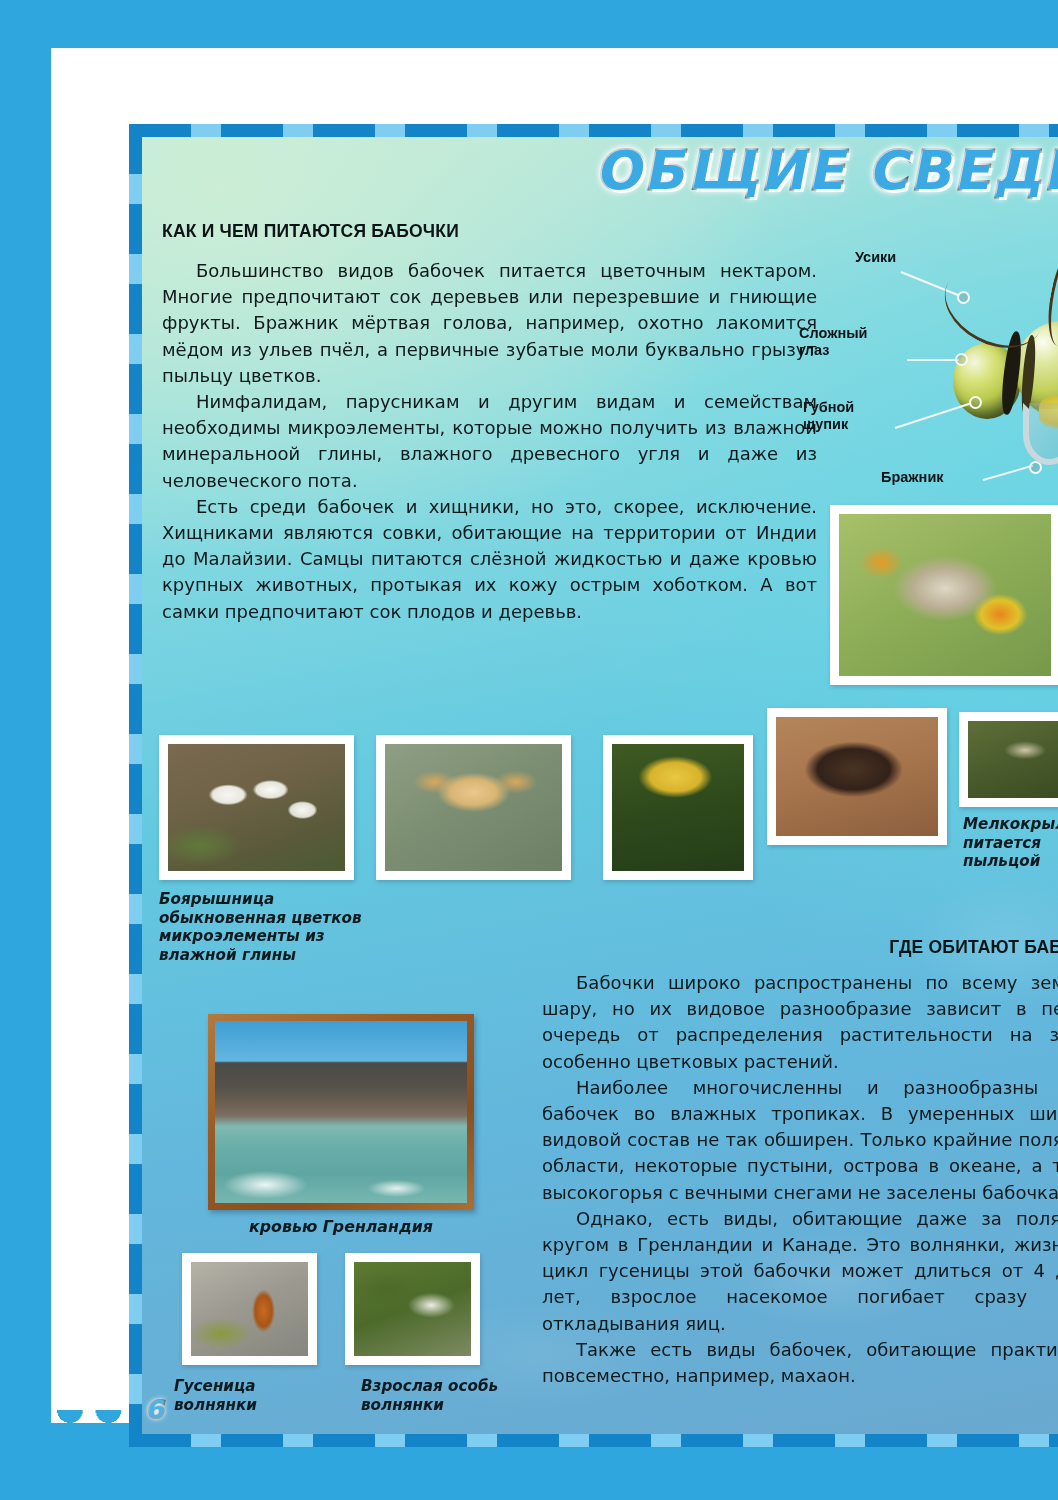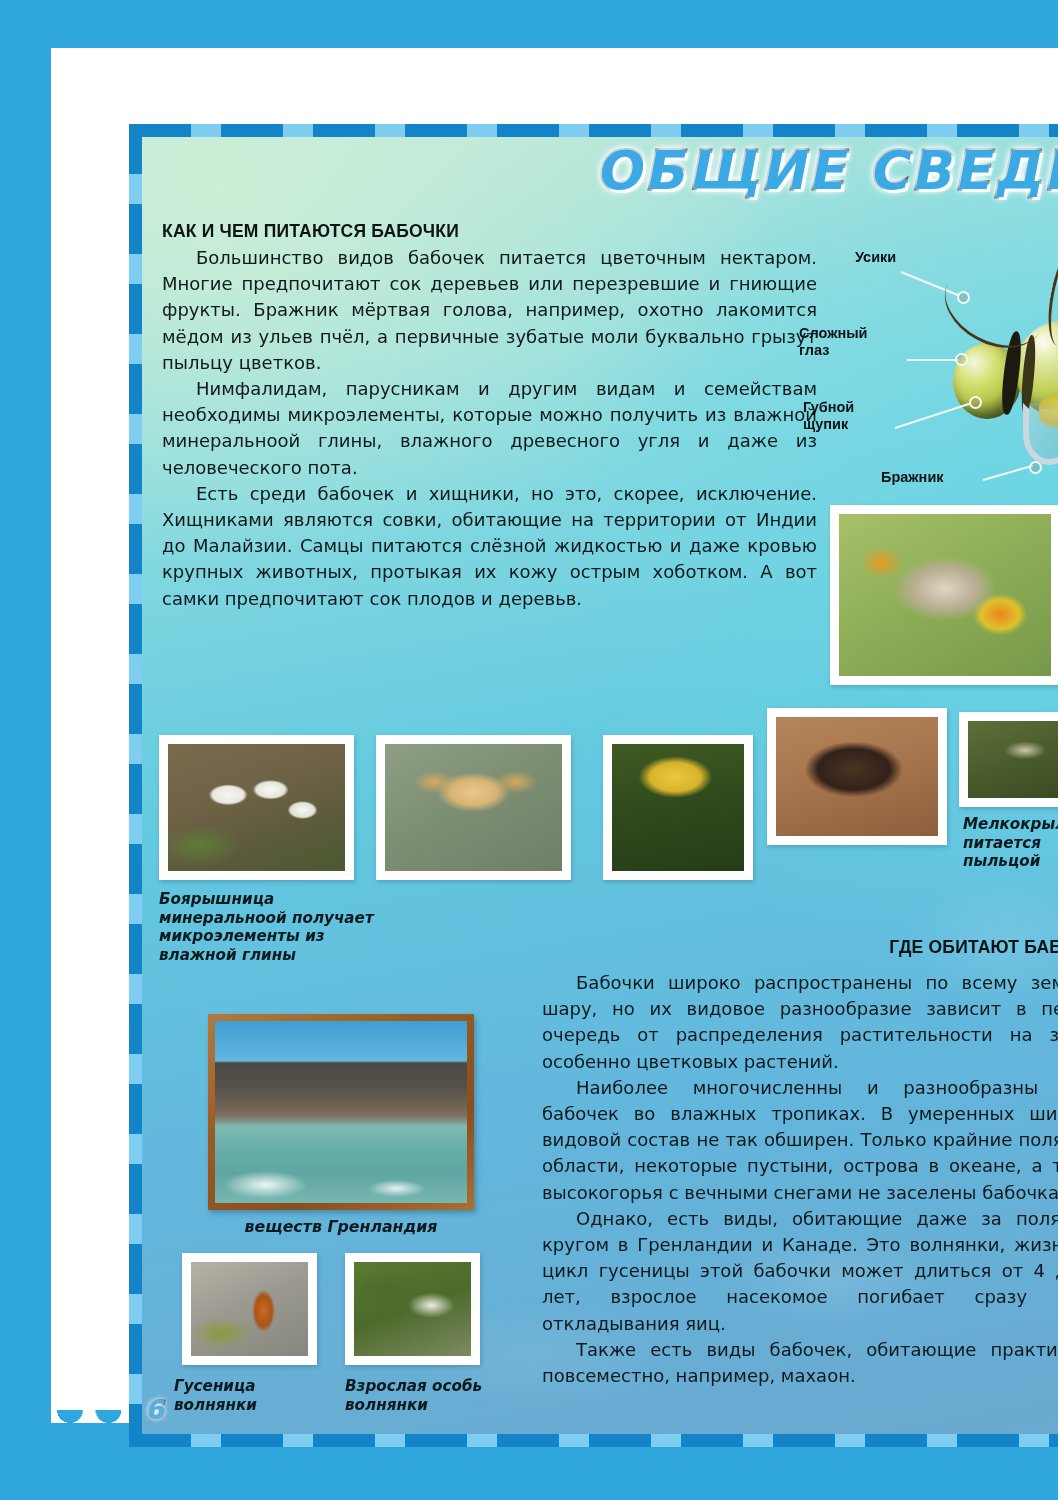--- a/index.html
+++ b/index.html
@@ -116,21 +116,21 @@
     text-align: justify;
     text-indent: 34px;
     font-family: "DejaVu Sans", sans-serif;
   }
 
   #col-feeding {
     position: absolute;
     left: 20px; top: 84px;
     width: 655px;
   }
-  #col-feeding .sec-head { margin-bottom: 3px; }
+  #col-feeding .sec-head { margin-bottom: 16px; }
 
   #col-habitat {
     position: absolute;
     left: 400px; top: 800px;
     width: 570px;
   }
   #col-habitat .sec-head { text-align: right; margin-bottom: 12px; }
 
   
   #anatomy {
@@ -363,21 +363,21 @@
         <div class="leader-dot" style="left:232px; top:220px;"></div>
       </div>
 
       <div class="stamp" style="left:688px; top:368px; width:230px; height:180px;">
         <div class="ph ph-painted"></div>
       </div>
 
       <div class="stamp" style="left:17px; top:598px; width:195px; height:145px;">
         <div class="ph ph-hawthorn"></div>
       </div>
-      <div class="cap" style="left:17px; top:753px; width:215px;">Боярышница минеральноой получает микроэлементы из влажной глины</div>
+      <div class="cap" style="left:17px; top:753px; width:215px;">Боярышница обыкновенная цветков микроэлементы из влажной глины</div>
 
       <div class="stamp" style="left:234px; top:598px; width:195px; height:145px;">
         <div class="ph ph-calyptra"></div>
       </div>
 
       <div class="stamp" style="left:461px; top:598px; width:150px; height:145px;">
         <div class="ph ph-saturnia"></div>
       </div>
 
       <div class="stamp" style="left:625px; top:571px; width:180px; height:137px;">
@@ -393,29 +393,29 @@
         <div class="sec-head">ГДЕ ОБИТАЮТ БАБОЧКИ</div>
         <p>Бабочки широко распространены по всему земному шару, но их видовое разнообразие зависит в первую очередь от распределения растительности на земле, особенно цветковых растений.</p>
         <p>Наиболее многочисленны и разнообразны виды бабочек во влажных тропиках. В умеренных широтах видовой состав не так обширен. Только крайние полярные области, некоторые пустыни, острова в океане, а также высокогорья с вечными снегами не заселены бабочками.</p>
         <p>Однако, есть виды, обитающие даже за полярным кругом в Гренландии и Канаде. Это волнянки, жизненый цикл гусеницы этой бабочки может длиться от 4 до 14 лет, взрослое насекомое погибает сразу после откладывания яиц.</p>
         <p>Также есть виды бабочек, обитающие практически повсеместно, например, махаон.</p>
       </div>
 
       <div id="greenland-frame">
         <div id="greenland-photo"></div>
       </div>
-      <div id="cap-greenland">веществ Гренландия</div>
+      <div id="cap-greenland">кровью Гренландия</div>
 
       <div class="stamp" style="left:40px; top:1116px; width:135px; height:112px;">
         <div class="ph ph-caterpillar"></div>
       </div>
       <div class="cap" style="left:32px; top:1240px; width:160px;">Гусеница волнянки</div>
 
       <div class="stamp" style="left:203px; top:1116px; width:135px; height:112px;">
         <div class="ph ph-adult"></div>
       </div>
-      <div class="cap" style="left:203px; top:1240px; width:140px;">Взрослая особь волнянки</div>
+      <div class="cap" style="left:219px; top:1240px; width:140px;">Взрослая особь волнянки</div>
 
       <div id="page-number">6</div>
 
     </div>
   </div>
 </div>
 
 </body></html>

